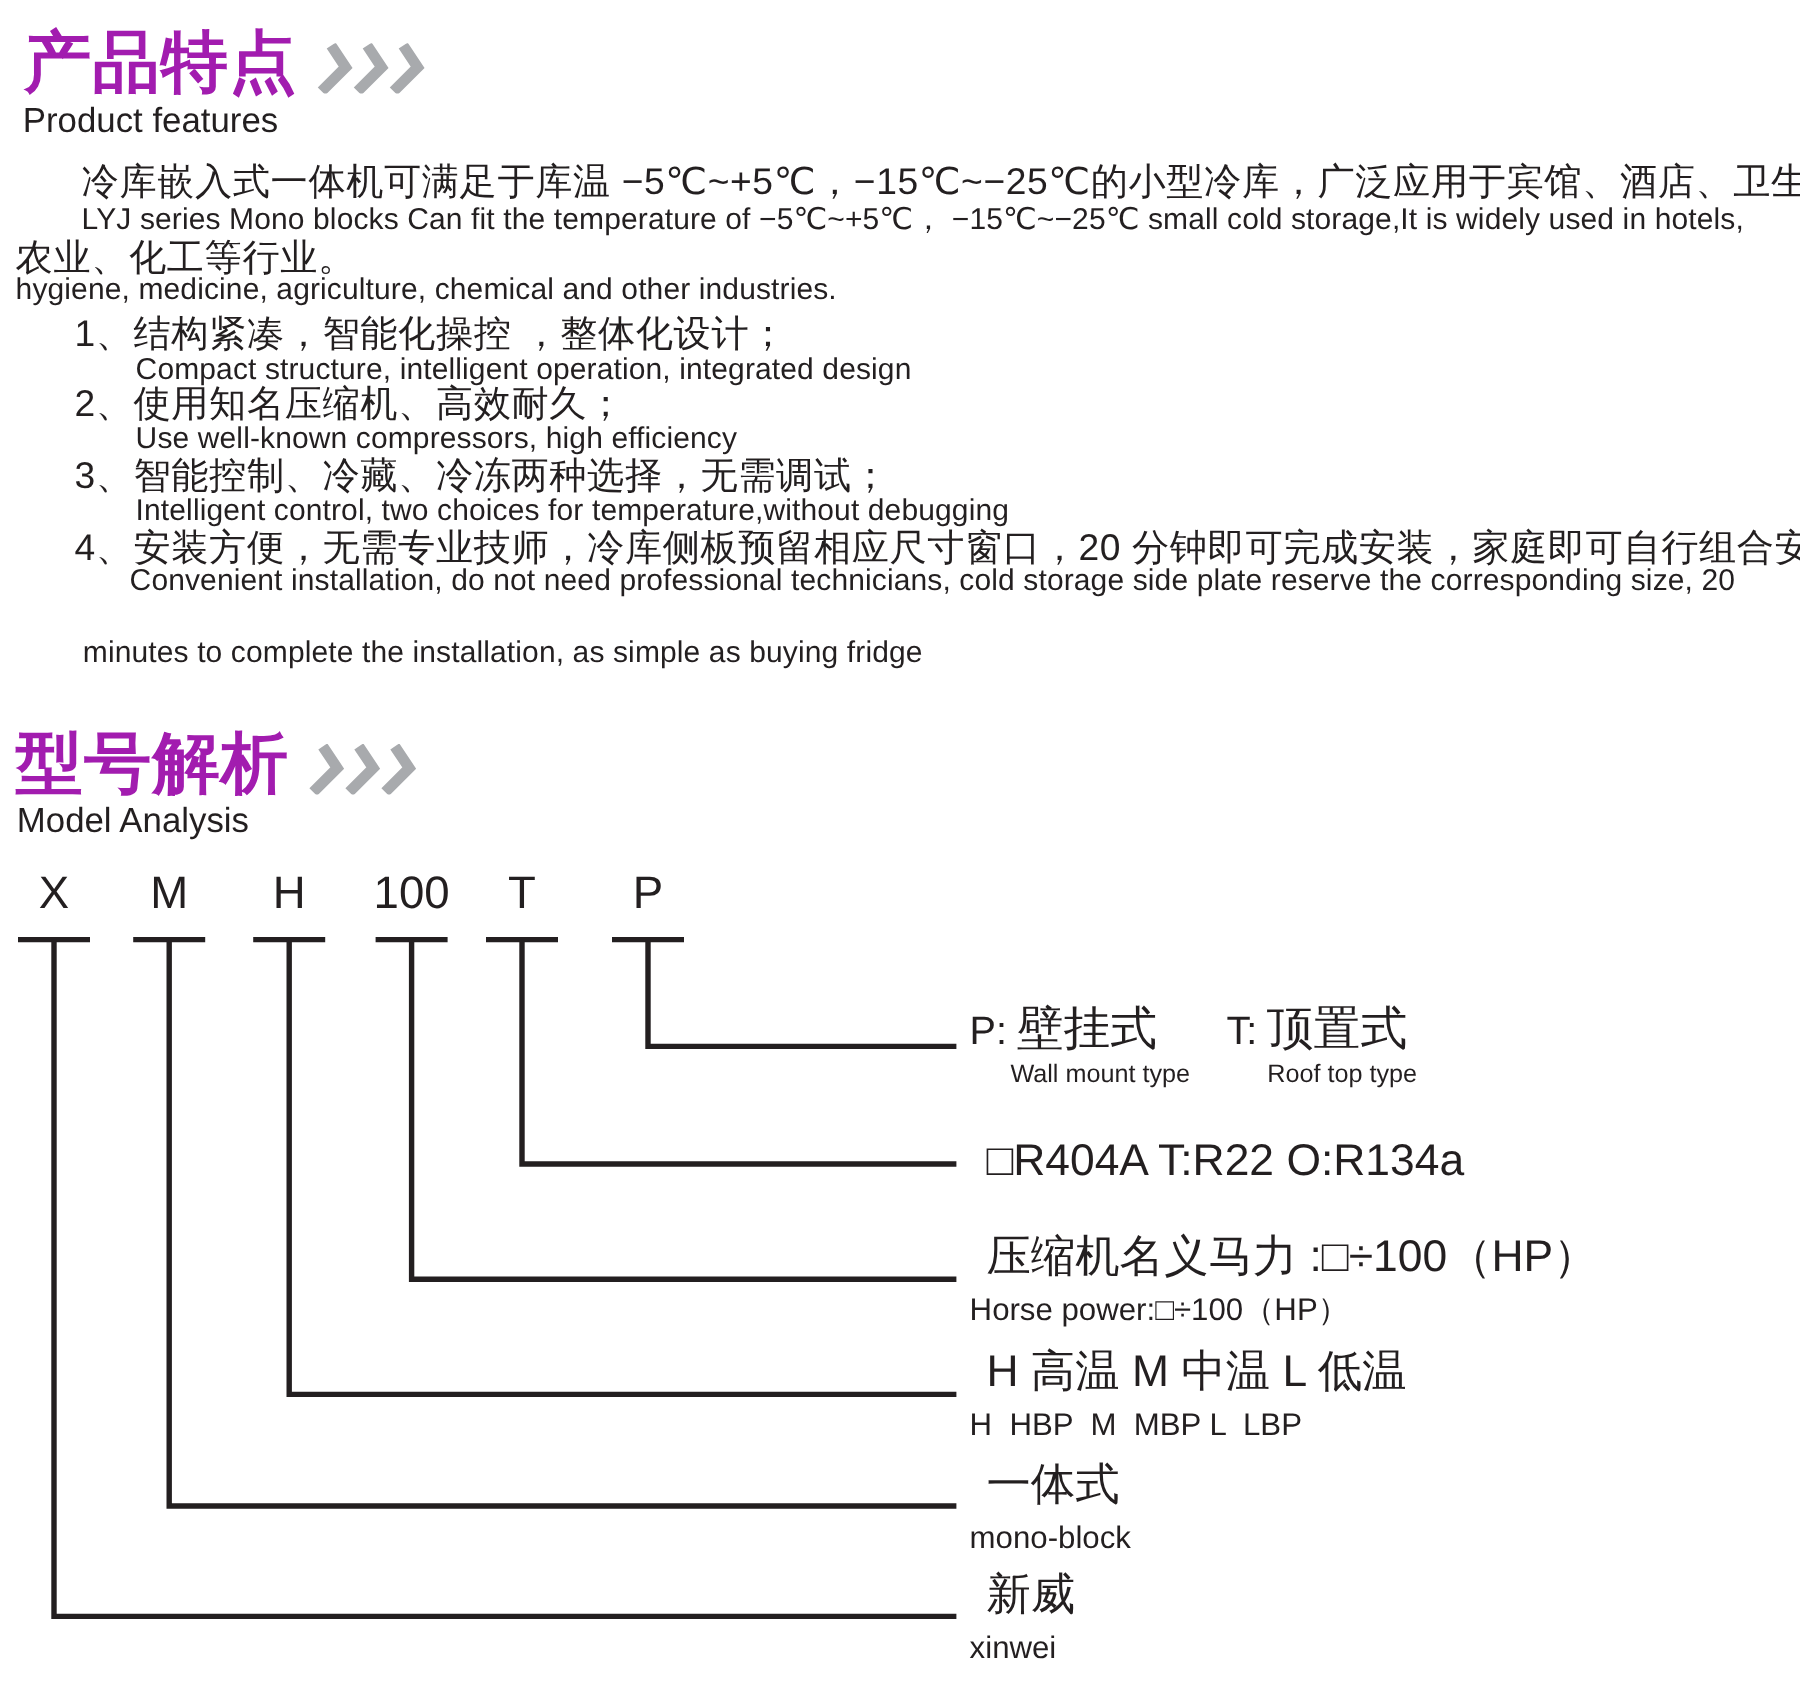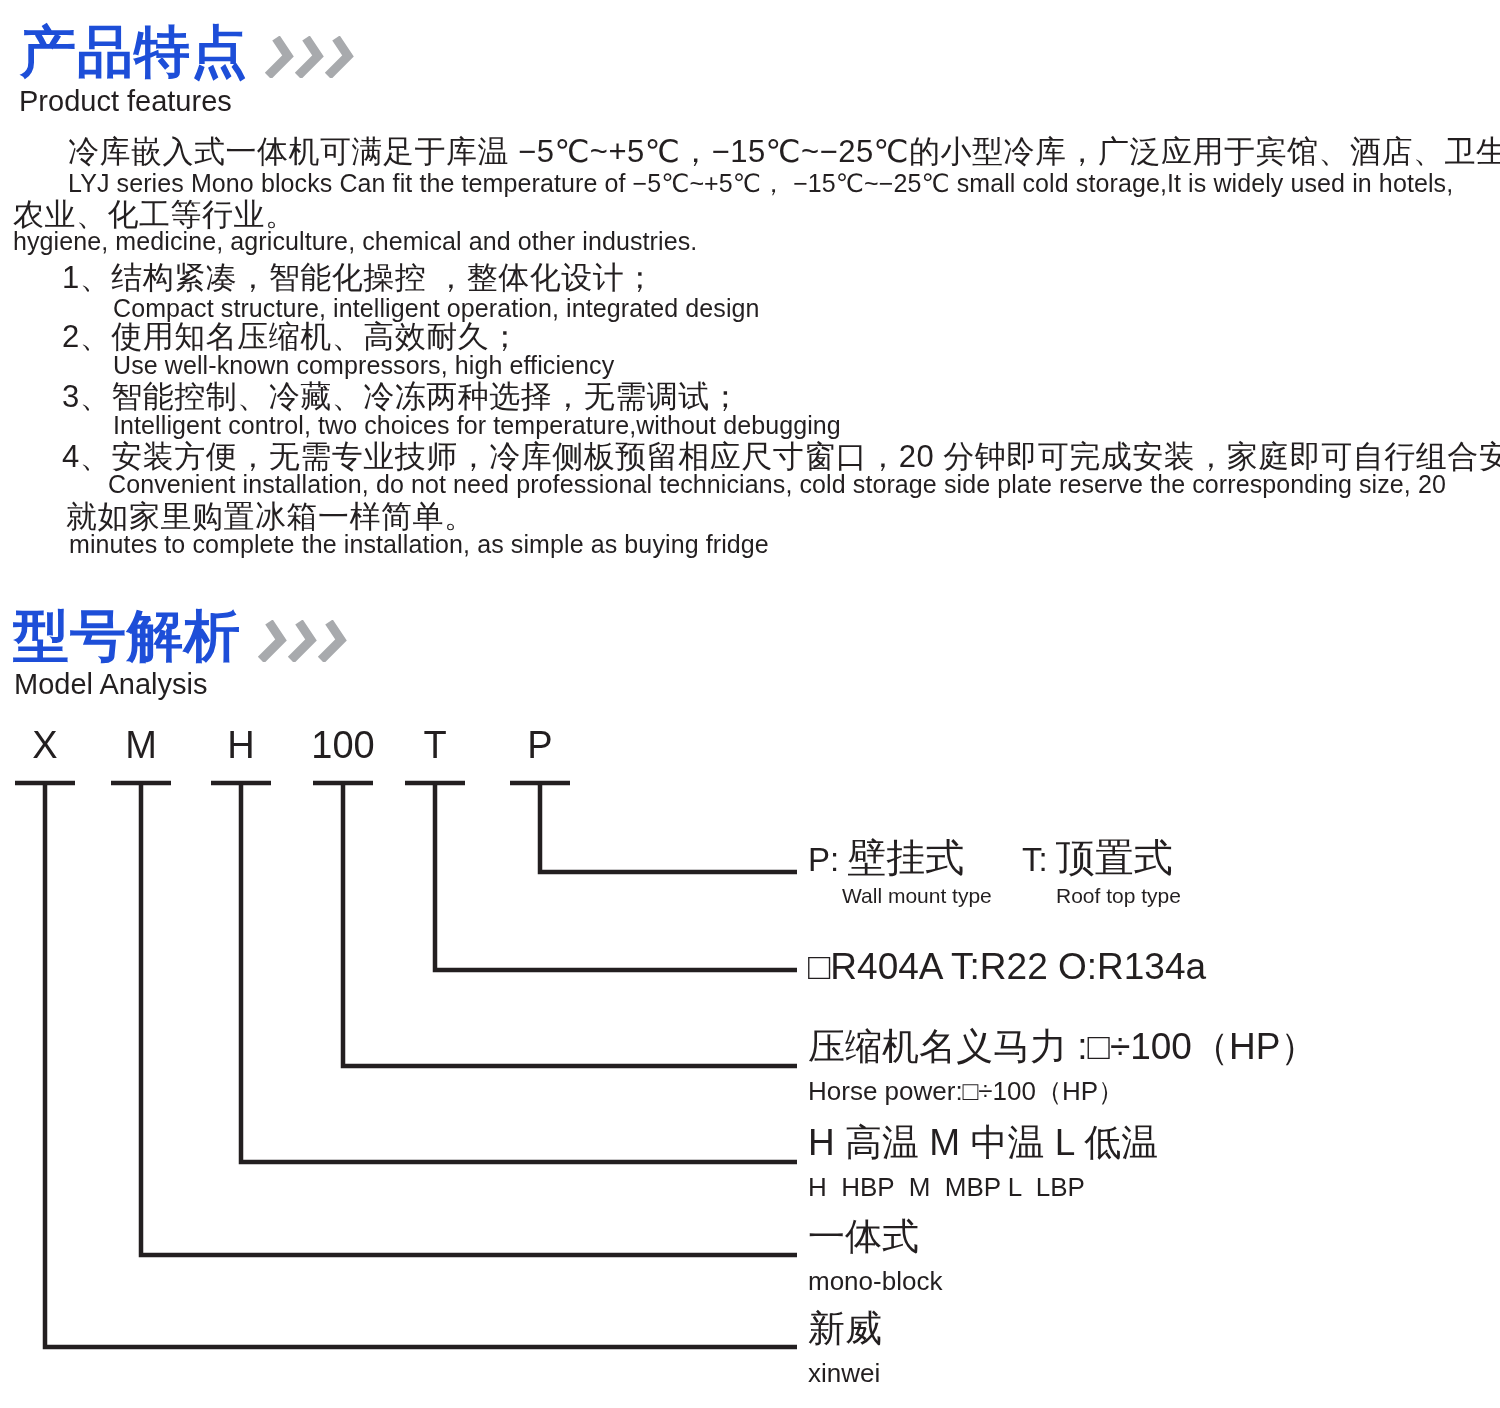--- a/index.html
+++ b/index.html
@@ -4,26 +4,26 @@
 <style>
   html,body{margin:0;padding:0;background:#ffffff;}
   #canvas{
     position:relative;width:1500px;height:1408px;background:#ffffff;overflow:hidden;
     font-family:"Liberation Sans","DejaVu Sans",sans-serif;color:#231f20;
   }
   .ln{position:absolute;white-space:nowrap;line-height:1;}
   .cn{font-size:31px;letter-spacing:.5px;}
   .en{font-size:25px;letter-spacing:.1px;}
   .sec-head{position:absolute;display:flex;align-items:center;gap:14px;}
-  .sec-title{font-size:56px;font-weight:900;color:#1d4ed8;line-height:1;letter-spacing:1px;}
+  .sec-title{font-size:56px;font-weight:900;color:#a21caf;line-height:1;letter-spacing:1px;}
   .sec-sub{font-size:29px;line-height:1;}
   .chev{margin-top:10px;}
   .code{position:absolute;width:80px;text-align:center;font-size:38px;line-height:1;}
   .lbl{position:absolute;left:808px;}
-  .lbl .main-cn{font-size:37px;line-height:1;white-space:nowrap;}
+  .lbl .main-cn{font-size:37px;line-height:1;white-space:nowrap;margin-left:14px;}
   .lbl .sub-en{font-size:26px;line-height:1;margin-top:13px;white-space:pre;}
   .pair-col{position:absolute;}
   .pair-main{display:flex;align-items:baseline;white-space:nowrap;}
   .pair-prefix{font-size:33px;line-height:1;}
   .pair-cn{font-size:39px;line-height:1;margin-left:8px;}
   .pair-sub{font-size:21px;line-height:1;margin-top:8px;padding-left:34px;white-space:nowrap;}
 </style>
 </head>
 <body>
 
@@ -47,21 +47,20 @@
   <div class="ln en" style="left:13px;top:229px;">hygiene, medicine, agriculture, chemical and other industries.</div>
 
   <div class="ln cn" style="left:62px;top:262px;">1、结构紧凑，智能化操控 ，整体化设计；</div>
   <div class="ln en" style="left:113px;top:296px;">Compact structure, intelligent operation, integrated design</div>
   <div class="ln cn" style="left:62px;top:321px;">2、使用知名压缩机、高效耐久；</div>
   <div class="ln en" style="left:113px;top:353px;">Use well-known compressors, high efficiency</div>
   <div class="ln cn" style="left:62px;top:381px;">3、智能控制、冷藏、冷冻两种选择，无需调试；</div>
   <div class="ln en" style="left:113px;top:413px;">Intelligent control, two choices for temperature,without debugging</div>
   <div class="ln cn" style="left:62px;top:441px;">4、安装方便，无需专业技师，冷库侧板预留相应尺寸窗口，20 分钟即可完成安装，家庭即可自行组合安装，</div>
   <div class="ln en" style="left:108px;top:472px;">Convenient installation, do not need professional technicians, cold storage side plate reserve the corresponding size, 20</div>
-  <div class="ln cn" style="left:66px;top:501px;">就如家里购置冰箱一样简单。</div>
   <div class="ln en" style="left:69px;top:532px;">minutes to complete the installation, as simple as buying fridge</div>
 
   <div class="sec-head" style="left:13px;top:608px;">
     <span class="sec-title">型号解析</span>
     <svg class="chev" width="104" height="42" viewBox="0 0 104 42">
       <g fill="none" stroke="#a8aaad" stroke-width="9">
         <path d="M6 40 L26 20 L14 2"></path>
         <path d="M36 40 L56 20 L44 2"></path>
         <path d="M66 40 L86 20 L74 2"></path>
       </g>

